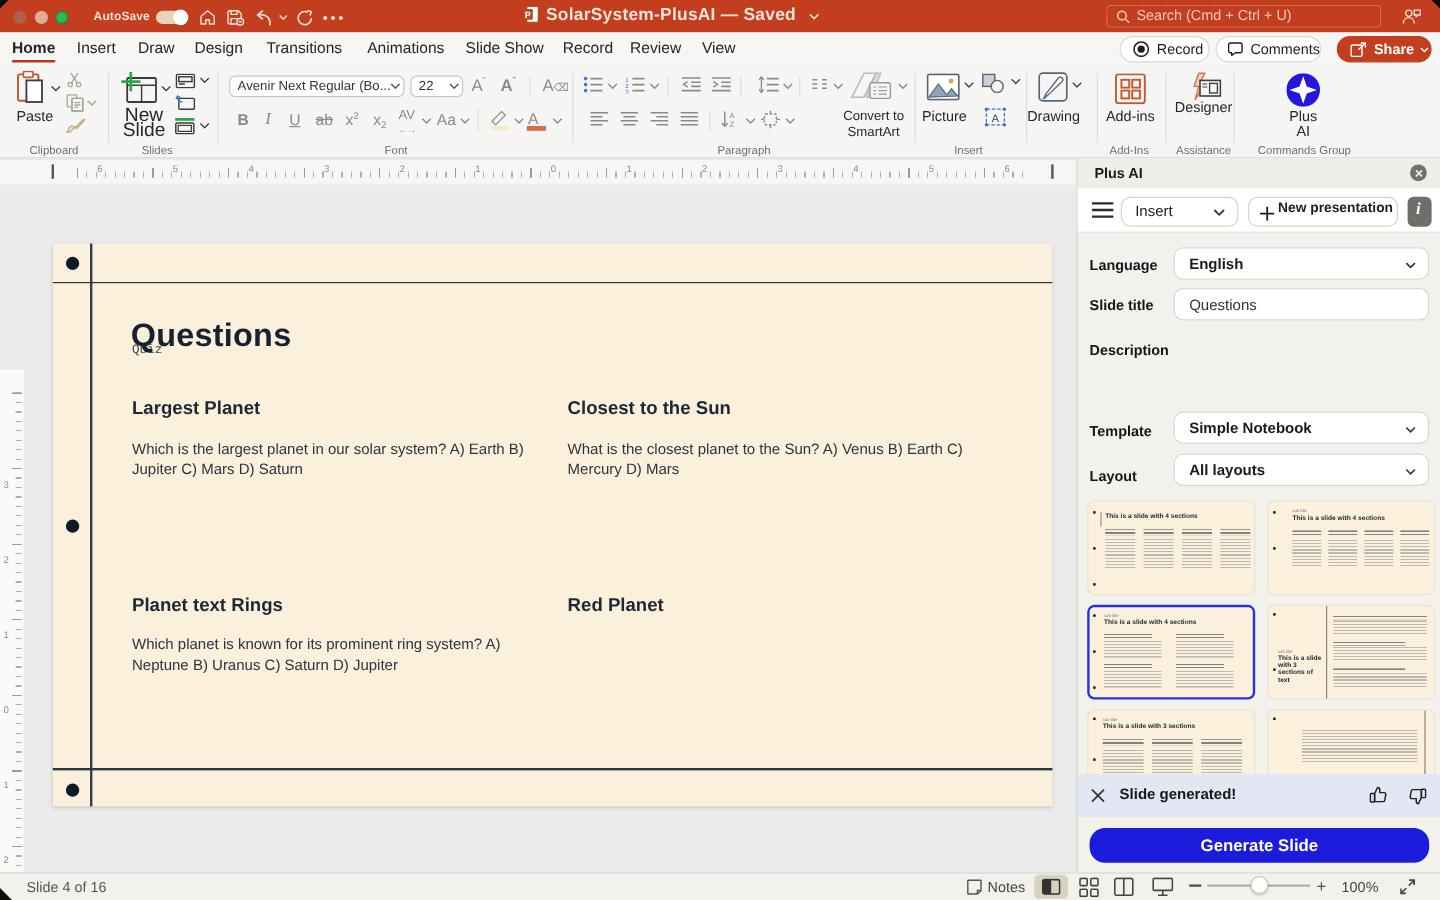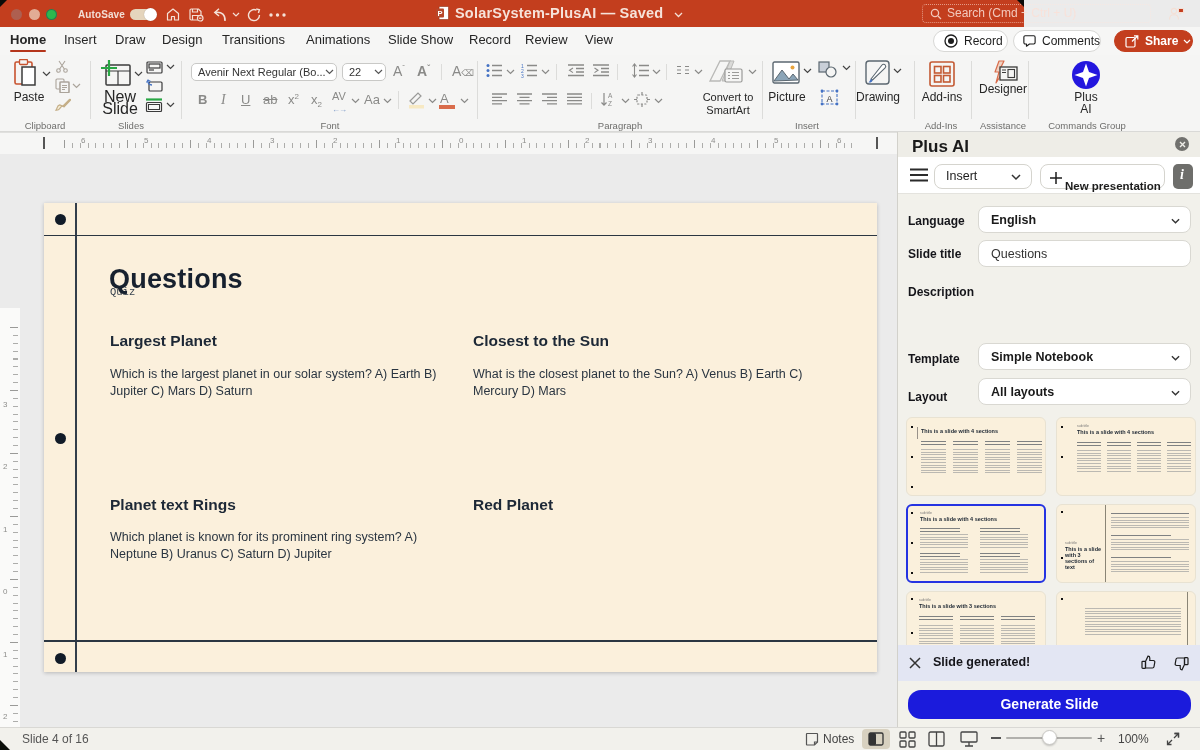--- a/index.html
+++ b/index.html
@@ -1,21 +1,21 @@
 <!DOCTYPE html>
 <html><head>
 <meta charset="utf-8">
 <style>
   * { margin:0; padding:0; box-sizing:border-box; }
   html,body { width:1200px; height:750px; overflow:hidden; }
   body { font-family:"Liberation Sans", sans-serif; position:relative; background:#EBEBEB; }
   .abs { position:absolute; }
 
   
-  #titlebar { position:absolute; left:0; top:0; width:1024px; height:27px; background:#C33E1E; }
+  #titlebar { position:absolute; left:0; top:0; width:1200px; height:27px; background:#C33E1E; }
   .tl { position:absolute; top:9px; width:11px; height:11px; border-radius:50%; }
   #corner-l { position:absolute; left:0; top:0; width:0; height:0;
     border-top:7px solid #0b0b08; border-right:7px solid transparent; }
   #corner-r { position:absolute; right:0; top:0; width:0; height:0;
     border-top:7px solid #0b0b08; border-left:7px solid transparent; }
   #autosave { position:absolute; left:78px; top:9px; color:#F2DED4; font-size:10px; font-weight:600; letter-spacing:.1px;}
   #toggle { position:absolute; left:130px; top:9px; width:26px; height:11px; background:#E5D5BD; border-radius:6px; }
   #toggle .knob { position:absolute; right:-1px; top:-1px; width:13px; height:13px; background:#FFFFFF; border-radius:50%; box-shadow:0 0 1px rgba(0,0,0,.3);}
   .tbicon { position:absolute; top:8px; }
   #tb-title { position:absolute; left:436px; top:5px; height:16px; color:#F6E3DA; font-size:14.5px; font-weight:600; white-space:nowrap; letter-spacing:.2px; }
@@ -456,42 +456,42 @@
       <div class="qh" style="left:429px; top:129px;">Closest to the Sun</div>
       <div class="qb" style="left:66px; top:163px;">Which is the largest planet in our solar system? A) Earth B) Jupiter C) Mars D) Saturn</div>
       <div class="qb" style="left:429px; top:163px;">What is the closest planet to the Sun? A) Venus B) Earth C) Mercury D) Mars</div>
       <div class="qh" style="left:66px; top:293px;">Planet text Rings</div>
       <div class="qh" style="left:429px; top:293px;">Red Planet</div>
       <div class="qb" style="left:66px; top:326px;">Which planet is known for its prominent ring system? A) Neptune B) Uranus C) Saturn D) Jupiter</div>
     </div>
   </div>
   <div id="sidebar">
     <div id="sb-head">
-      <div class="abs" style="left:14px; top:5px; font-size:17px; font-weight:700; color:#1a1a1a;">Plus AI</div>
+      <div class="abs" style="left:14px; top:5px; font-size:12px; font-weight:700; color:#1a1a1a;">Plus AI</div>
       <div class="abs" style="left:277px; top:5px; width:14px; height:14px; border-radius:50%; background:#71716E;">
         <svg style="position:absolute; left:3.5px; top:3.5px;" width="7" height="7" viewBox="0 0 7 7" stroke="#EFEEE9" stroke-width="1.4">
           <path d="M1 1l5 5M6 1 1 6"></path>
         </svg>
       </div>
     </div>
     <div id="sb-actions">
       <svg class="abs" style="left:12px; top:11px;" width="18" height="14" viewBox="0 0 18 14" stroke="#2b2b2b" stroke-width="2">
         <path d="M0 1.5h18M0 7h18M0 12.5h18"></path>
       </svg>
       <div class="abs" style="left:36px; top:7px; width:98px; height:25px; border:1px solid #D5D4CE; border-radius:8px; background:#fff;">
         <div class="abs" style="left:11px; top:4px; font-size:12.5px; color:#1d1d1d;">Insert</div>
         <svg class="abs" style="right:10px; top:9px;" width="10" height="7" viewBox="0 0 10 7" fill="none" stroke="#333" stroke-width="1.5">
           <path d="M1 1l4 4 4-4"></path>
         </svg>
       </div>
       <div class="abs" style="left:142px; top:7px; width:125px; height:25px; border:1px solid #D5D4CE; border-radius:8px; background:#fff;">
         <svg class="abs" style="left:9px; top:6.5px;" width="12" height="12" viewBox="0 0 12 12" stroke="#1d1d1d" stroke-width="1.5">
           <path d="M6 0v12M0 6h12"></path>
         </svg>
-        <div class="abs" style="left:24px; top:15px; font-size:11.5px; font-weight:600; color:#1d1d1d; white-space:nowrap;">New presentation</div>
+        <div class="abs" style="left:24px; top:3px; font-size:11.5px; font-weight:600; color:#1d1d1d; white-space:nowrap;">New presentation</div>
       </div>
       <div class="abs" style="left:275px; top:7px; width:20px; height:25px; background:#6E6E6B; border-radius:5px;">
         <div class="abs" style="left:7px; top:3px; color:#fff; font-family:'Liberation Serif'; font-style:italic; font-weight:700; font-size:14px;">i</div>
       </div>
     </div>
 
     <div class="sb-label" style="top:82px;">Language</div>
     <div class="sb-input" style="top:74px; height:27px;">
       <div class="abs" style="left:12px; top:6px; font-size:12.5px; font-weight:600; color:#1a1a1a;">English</div>
       <svg class="chevD" style="top:10px;" viewBox="0 0 10 7" fill="none" stroke="#333" stroke-width="1.5">

